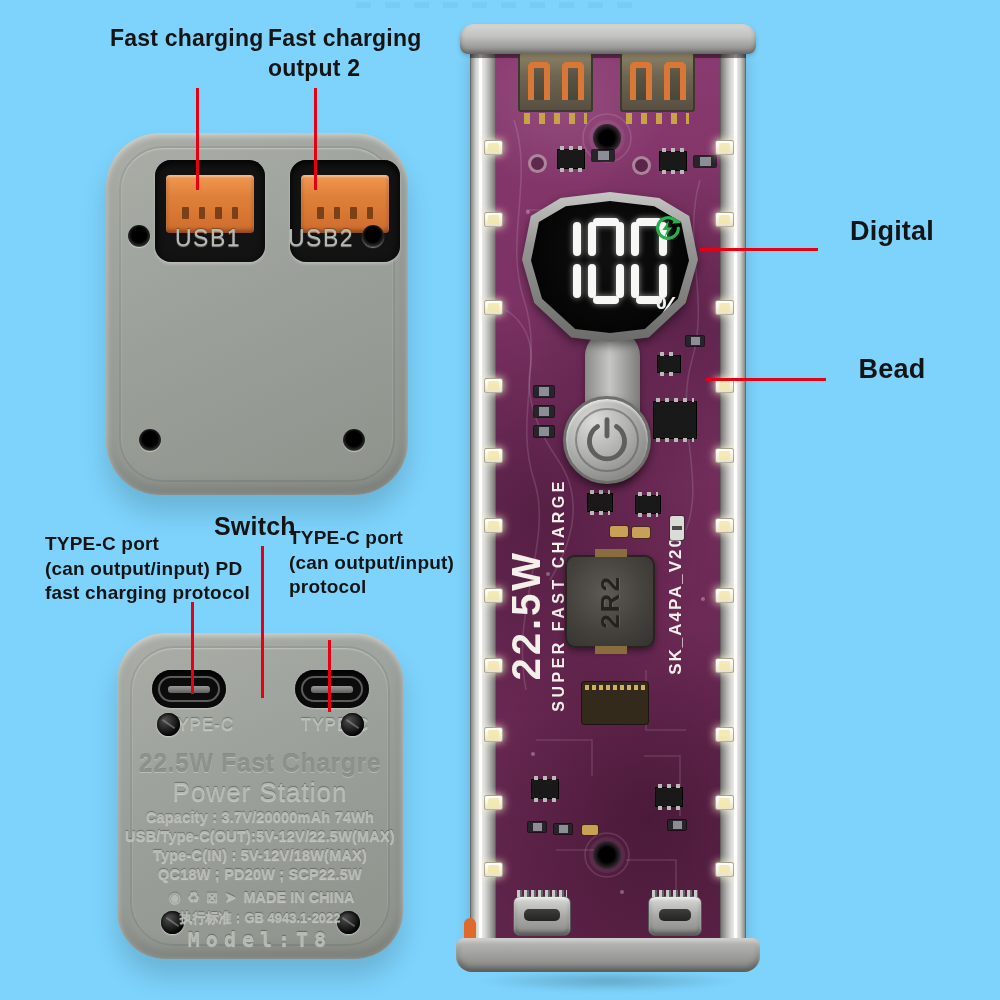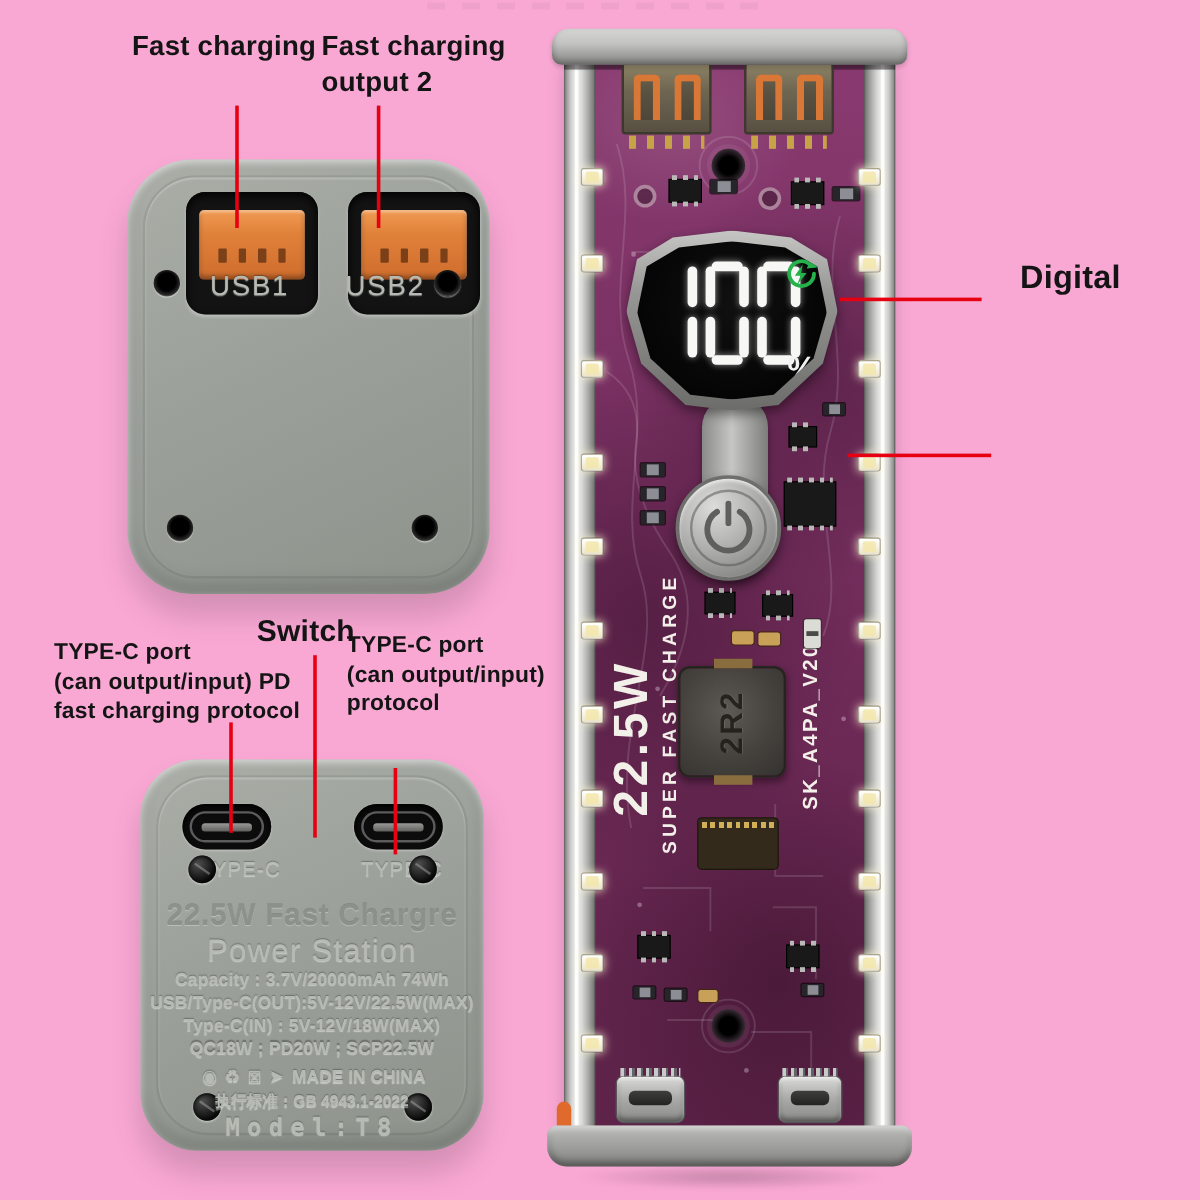--- a/index.html
+++ b/index.html
@@ -1,16 +1,16 @@
 <!DOCTYPE html>
 <html><head>
 <meta charset="utf-8">
 <style>
   html,body{margin:0;padding:0;background:#fff;}
-  .canvas{position:relative;width:1000px;height:1000px;background:#f9a8d4;overflow:hidden;
+  .canvas{position:relative;width:1000px;height:1000px;background:#7dd3fc;overflow:hidden;
           font-family:"Liberation Sans",sans-serif;color:#151515;}
 
   
   .callout{position:absolute;font-weight:600;line-height:1.3;letter-spacing:.2px;color:#141414;}
   .callout .ln{white-space:nowrap;}
   .c-center{text-align:center;}
   .redline-v{position:absolute;width:3px;background:#e60012;z-index:9;}
   .redline-h{position:absolute;height:3px;background:#e60012;z-index:9;}
 
   
@@ -407,16 +407,17 @@
     <div class="cap-top"></div>
     <div class="cap-bottom"></div>
   </div>
 
   <div class="callout c-center" style="left:822px;top:214px;width:140px;font-size:27px;">
     <div class="ln">Digital</div>
   </div>
   <div class="redline-h" style="left:700px;top:248px;width:118px;"></div>
 
   <div class="callout c-center" style="left:812px;top:352px;width:160px;font-size:27px;">
+    <div class="ln">Bead</div>
   </div>
   <div class="redline-h" style="left:706px;top:378px;width:120px;"></div>
 
 </div>
 
 </body></html>

